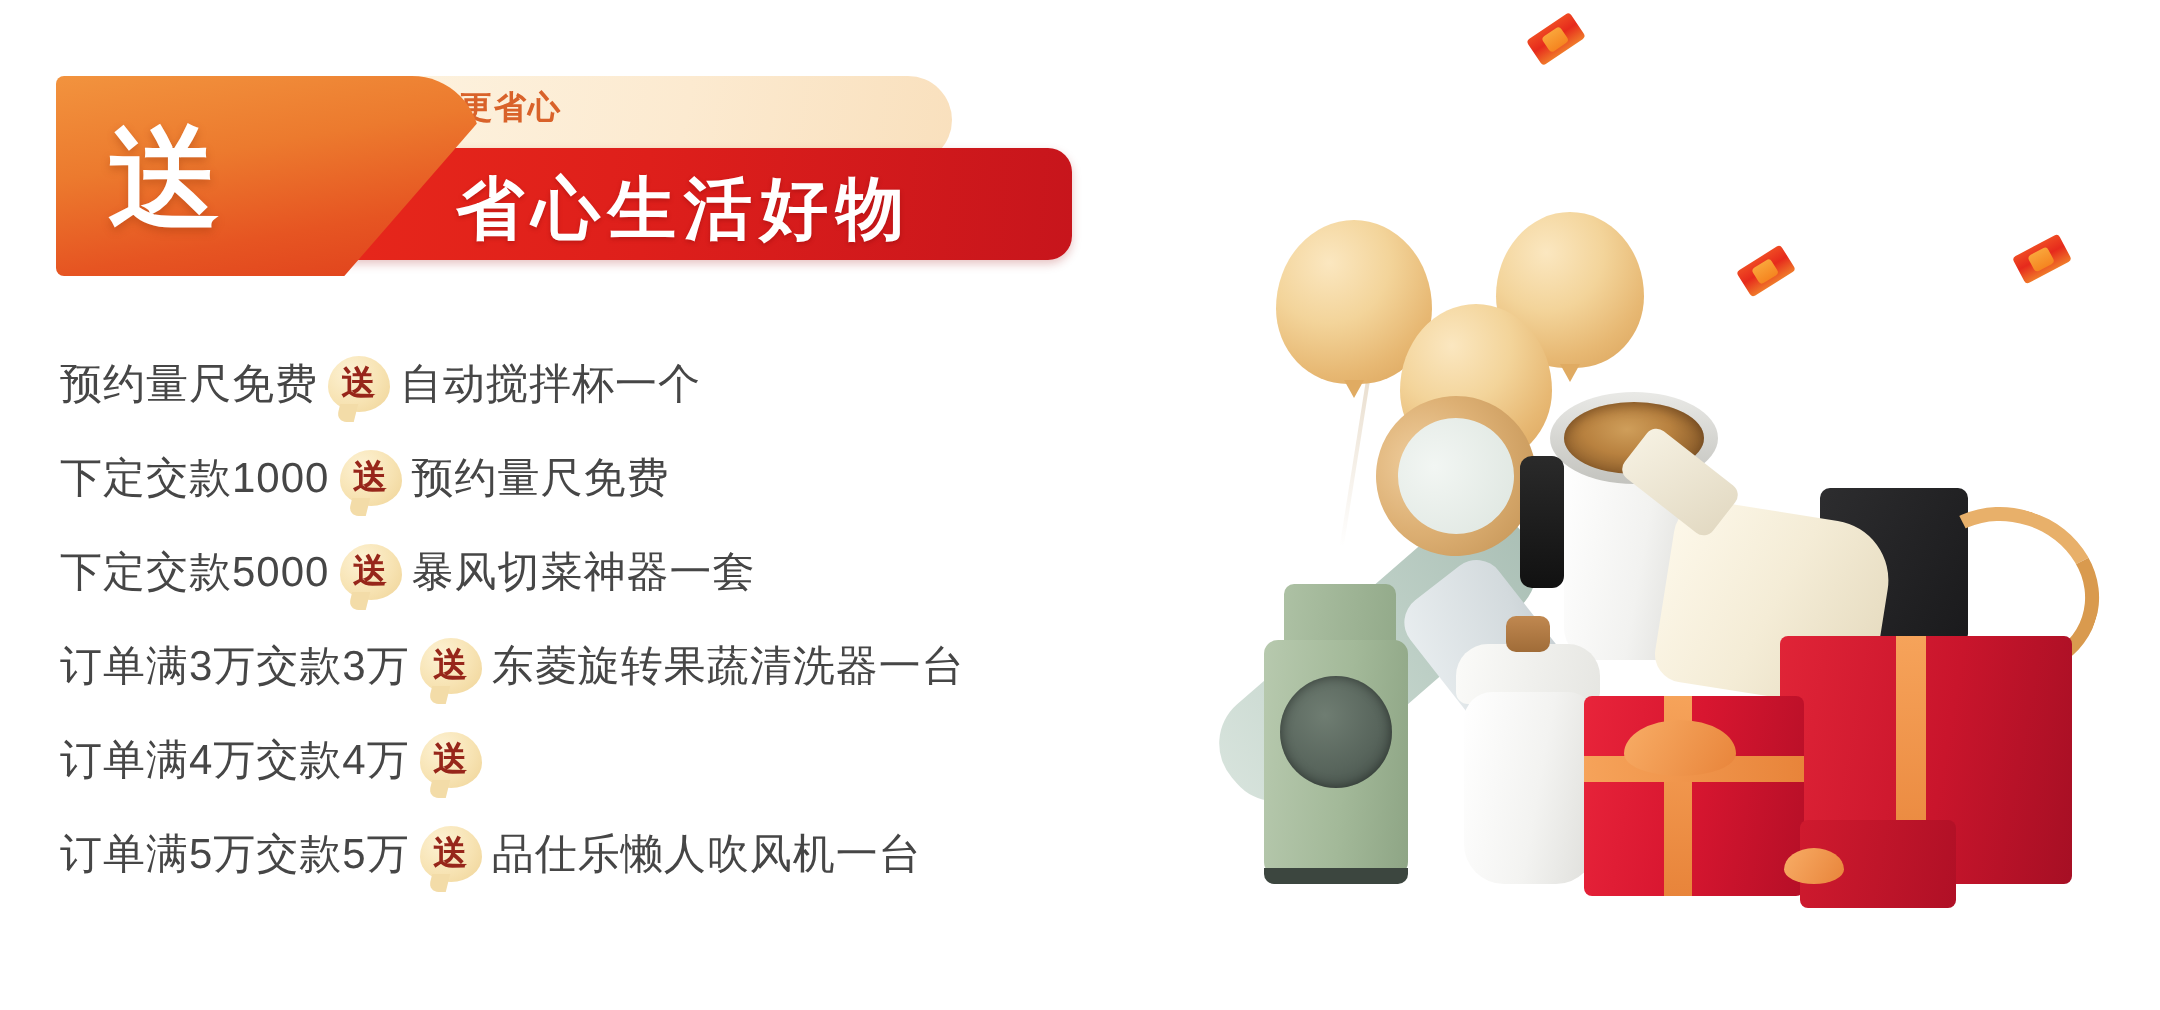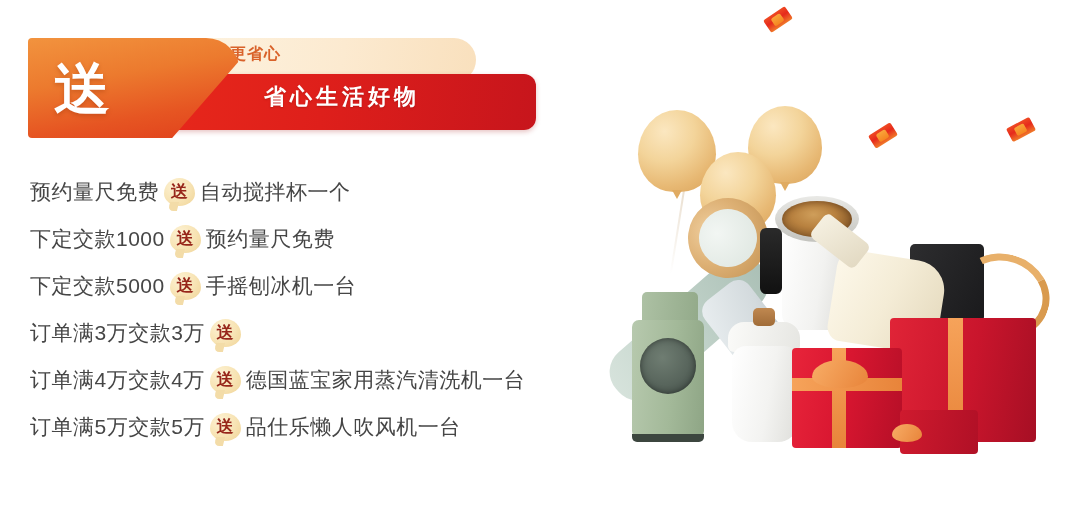--- a/index.html
+++ b/index.html
@@ -26,21 +26,21 @@
 
   .banner-red{
     position:absolute;left:120px;top:36px;width:388px;height:56px;
     background:linear-gradient(95deg,#e8281b 0%,#de1f1b 45%,#c7151c 100%);
     border-radius:4px 12px 12px 4px;
     box-shadow:0 2px 5px rgba(160,20,20,.25);
   }
   .banner-red-title{
     position:absolute;left:120px;top:44px;width:388px;
     text-align:center;
-    font-size:22px;font-weight:700;letter-spacing:4px;
+    font-size:34px;font-weight:700;letter-spacing:4px;
     color:#ffffff;white-space:nowrap;
     text-shadow:0 1px 2px rgba(120,10,10,.35);
   }
 
   .banner-orange{
     position:absolute;left:0px;top:0px;width:212px;height:100px;
     background:linear-gradient(170deg,#f2933e 0%,#ec7a2e 38%,#e65522 72%,#e03f1c 100%);
     border-radius:4px 34px 0 4px;
     -webkit-clip-path:polygon(0 0,100% 0,100% 22%,68% 100%,0 100%);
     clip-path:polygon(0 0,100% 0,100% 22%,68% 100%,0 100%);
@@ -180,36 +180,36 @@
           <span>送</span>
         </span>
       <span class="seg">预约量尺免费</span>
     </div>
 
     <div class="row">
       <span class="seg">下定交款5000</span>
       <span class="badge">
           <span>送</span>
         </span>
-      <span class="seg">手摇刨冰机一台</span>
+      <span class="seg">暴风切菜神器一套</span>
     </div>
 
     <div class="row">
       <span class="seg">订单满3万交款3万</span>
       <span class="badge">
           <span>送</span>
         </span>
+      <span class="seg">东菱旋转果蔬清洗器一台</span>
     </div>
 
     <div class="row">
       <span class="seg">订单满4万交款4万</span>
       <span class="badge">
           <span>送</span>
         </span>
-      <span class="seg">德国蓝宝家用蒸汽清洗机一台</span>
     </div>
 
     <div class="row">
       <span class="seg">订单满5万交款5万</span>
       <span class="badge">
           <span>送</span>
         </span>
       <span class="seg">品仕乐懒人吹风机一台</span>
     </div>
   </div>

